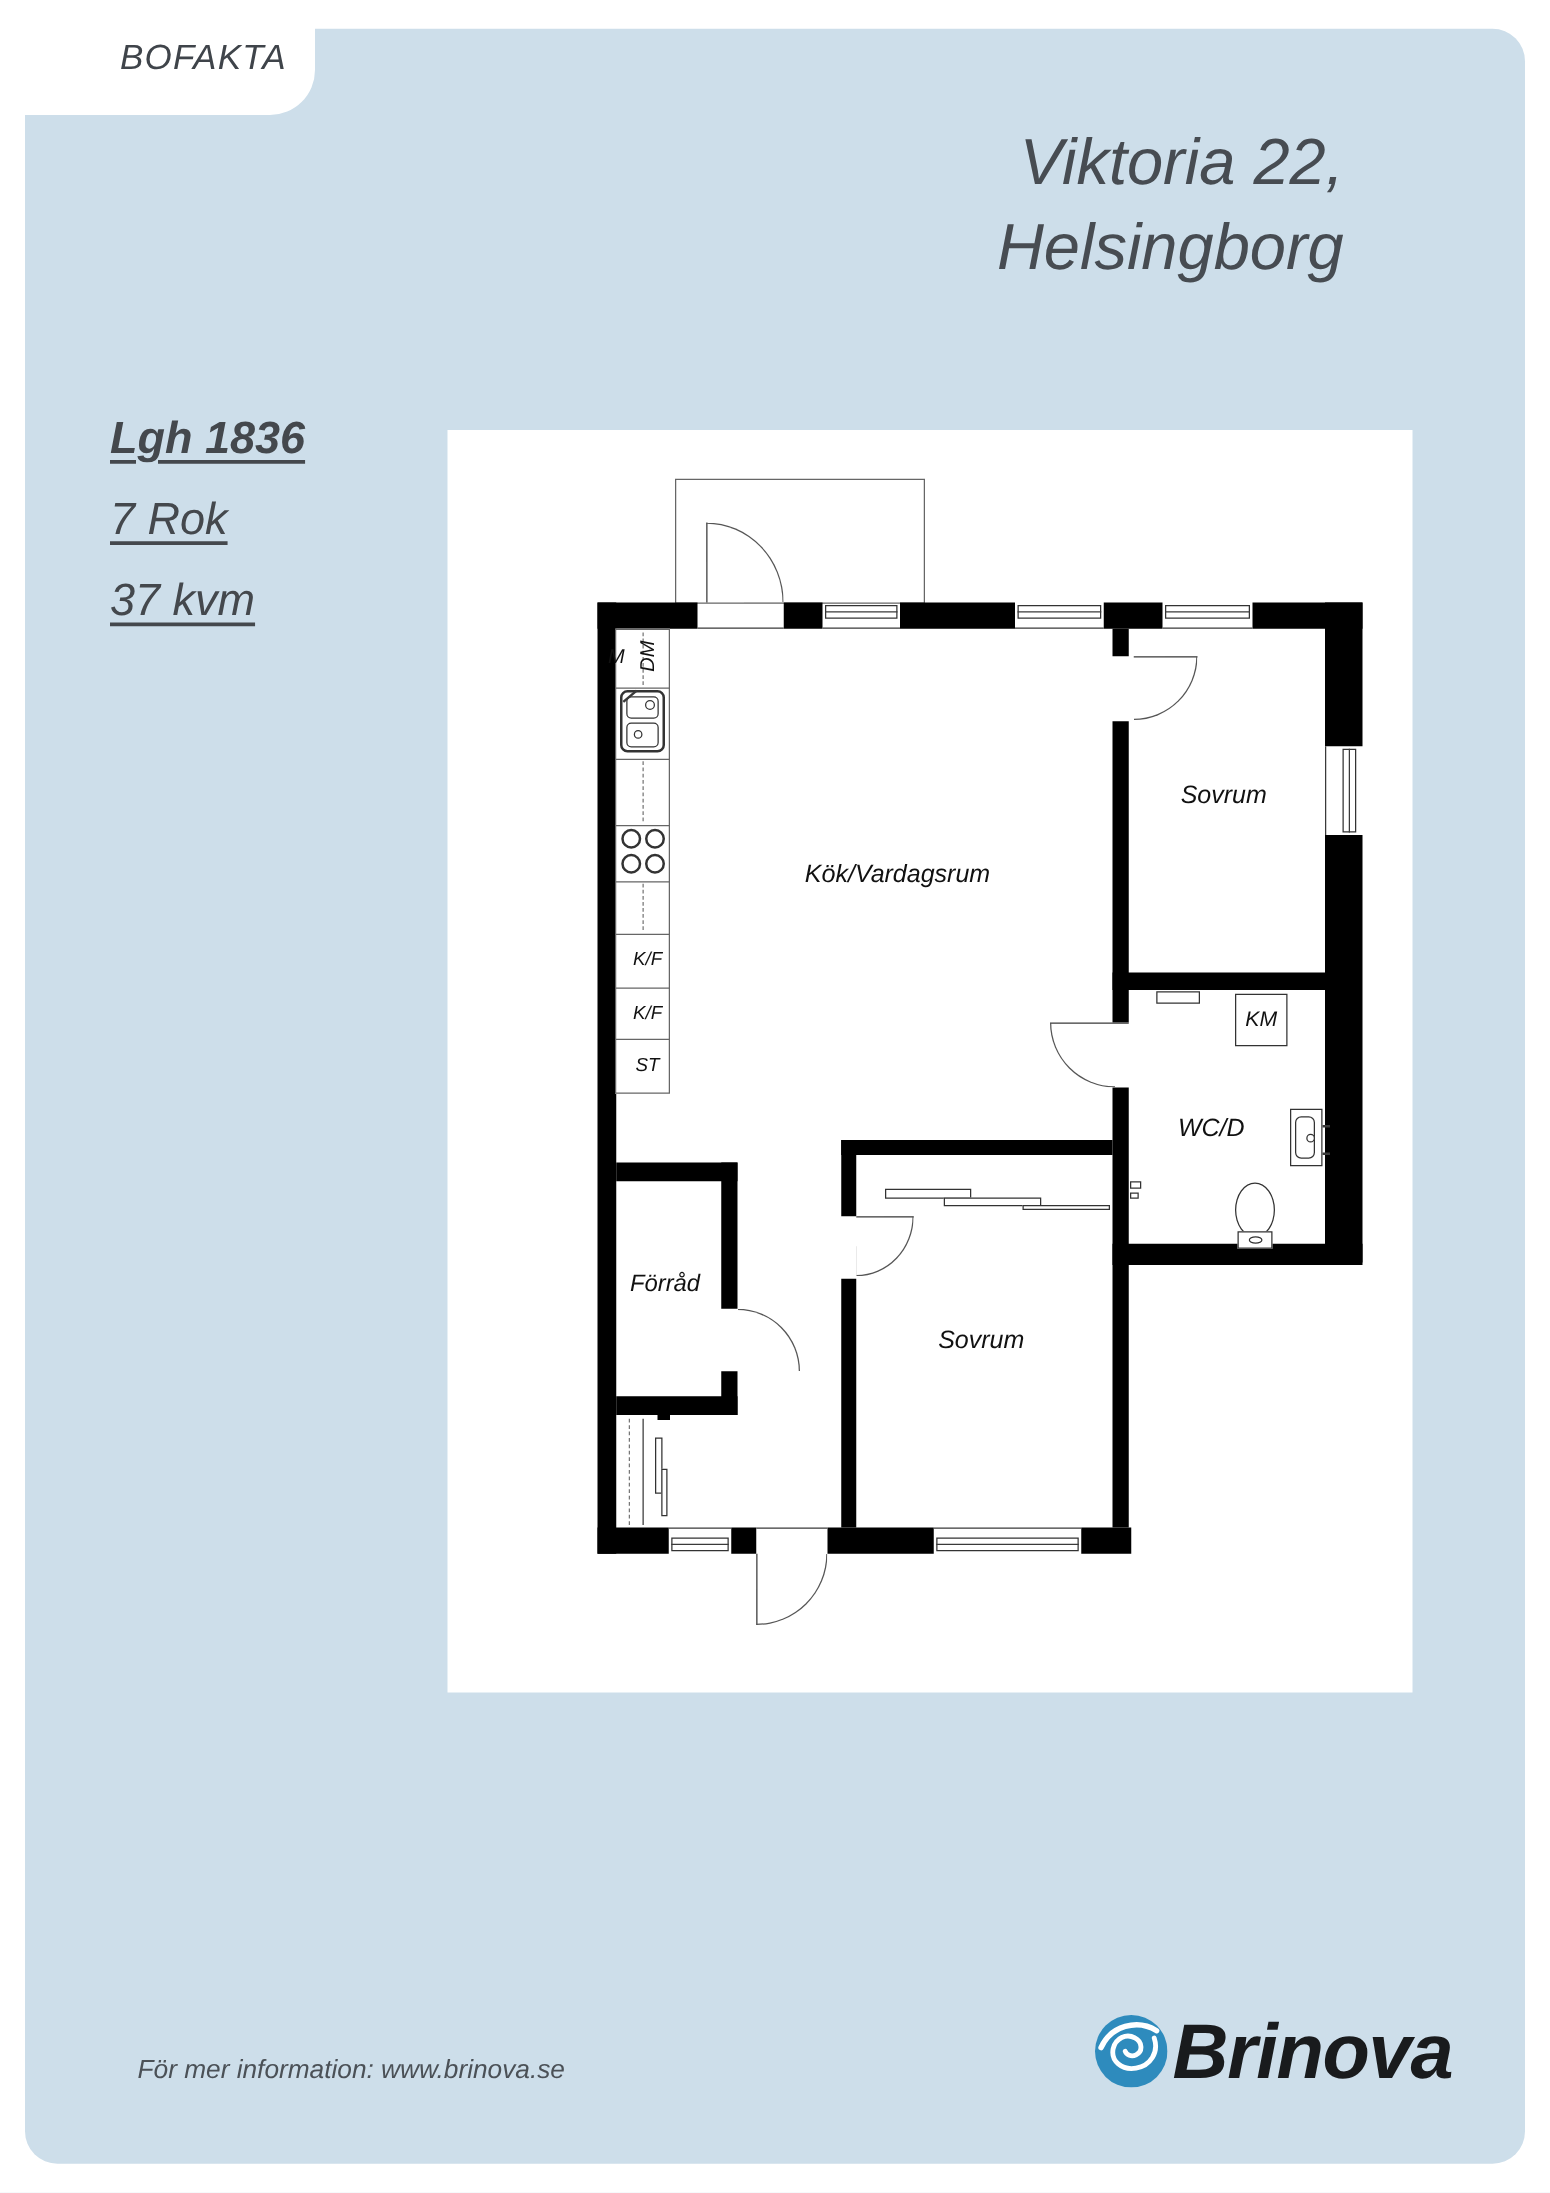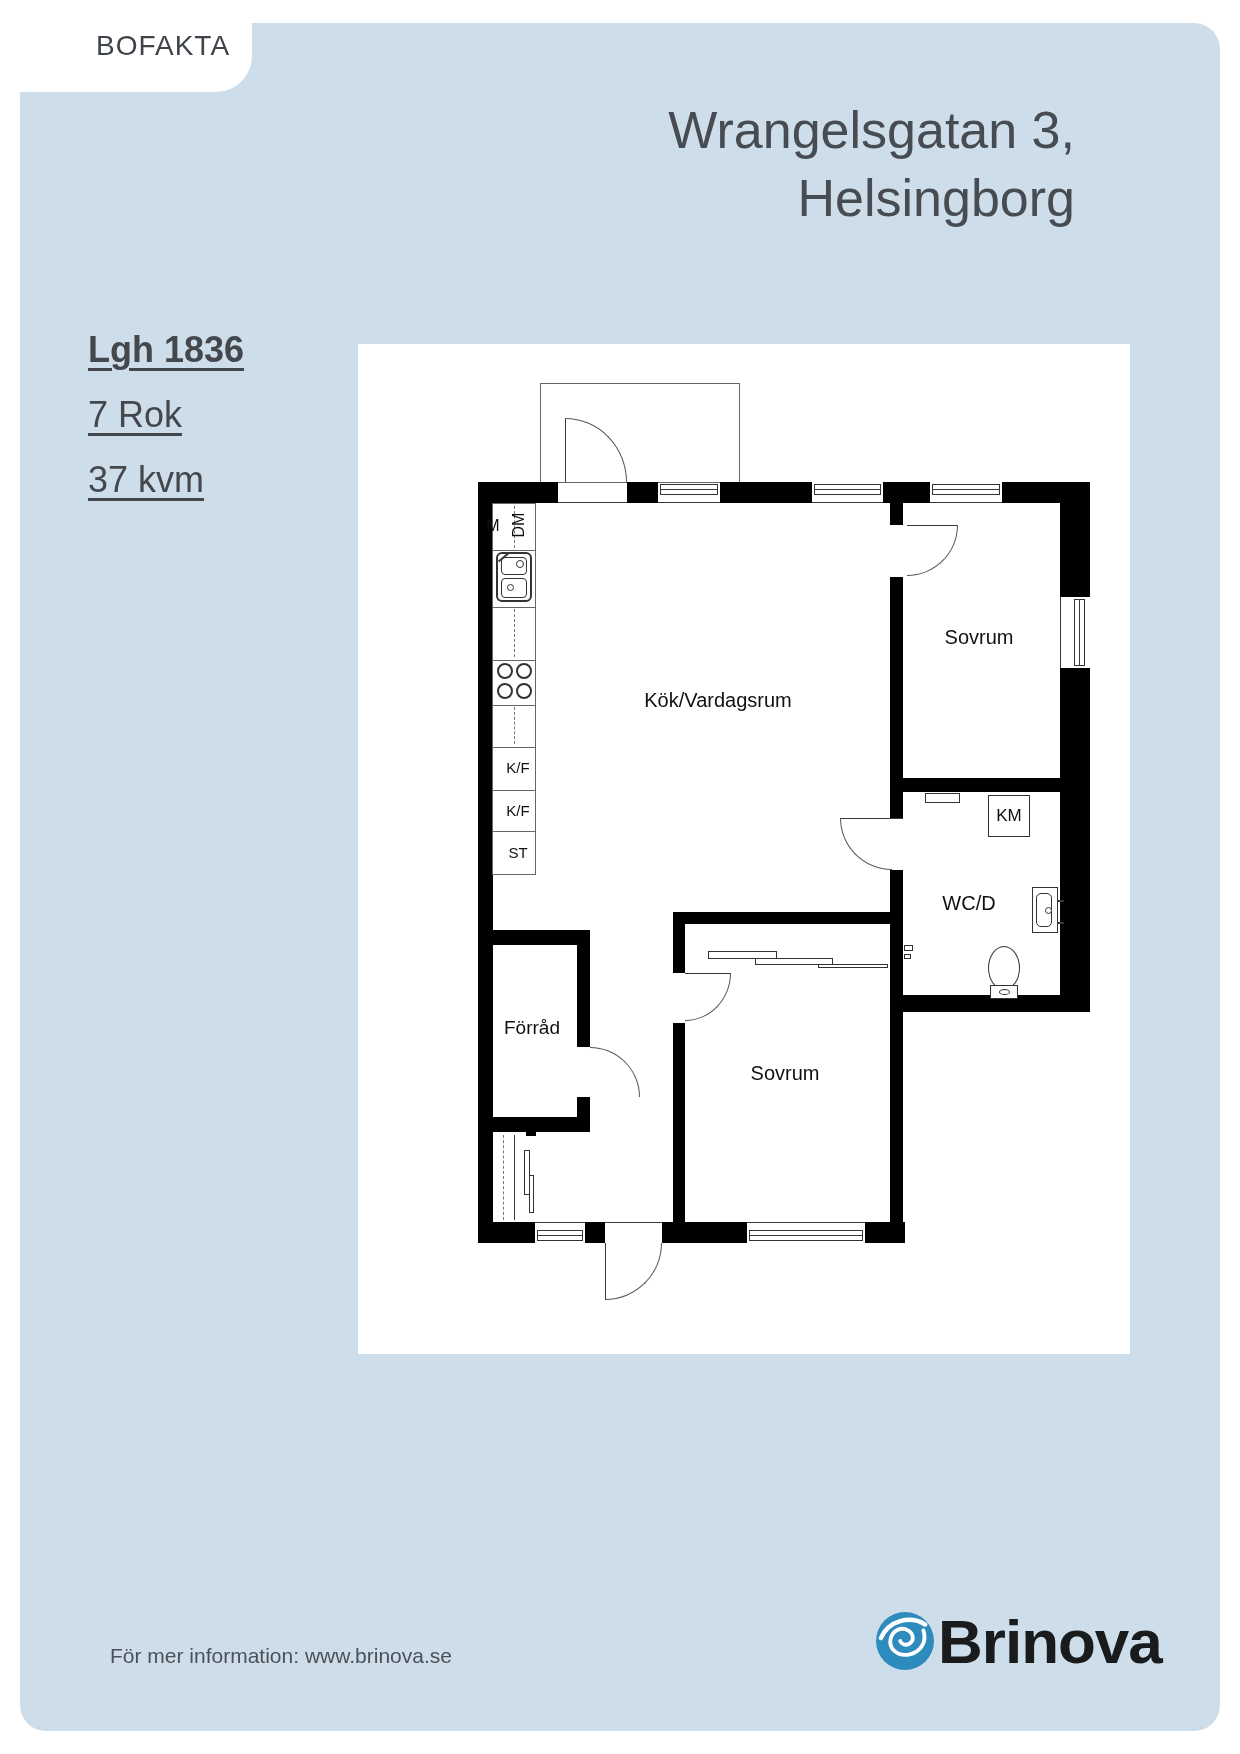--- a/index.html
+++ b/index.html
@@ -1,17 +1,17 @@
 <!DOCTYPE html>
 <html><head>
 <meta charset="utf-8">
 <style>
   html,body{margin:0;padding:0;background:#fff;}
   .page{position:relative;width:1240px;height:1754px;background:#ffffff;overflow:hidden;
-        font-family:"Liberation Sans", sans-serif;}
+        font-family:"Liberation Sans", sans-serif;font-style:italic;}
   .blue-bg{position:absolute;left:20px;top:23px;width:1200px;height:1708px;
            background:#cddeea;border-radius:26px;}
   .tab{position:absolute;left:0;top:0;width:252px;height:92px;background:#ffffff;
        border-radius:0 0 36px 0;}
   .tab span{position:absolute;left:96px;top:30px;font-size:28px;letter-spacing:1px;color:#3f444a;}
   .title{position:absolute;right:165px;top:96px;text-align:right;font-size:52px;
          line-height:68px;color:#474c52;}
   .lgh{position:absolute;left:88px;top:330px;color:#44484d;}
   .lgh div{font-size:36px;line-height:40px;margin-bottom:25px;text-decoration:underline;
            text-underline-offset:6px;}
@@ -44,21 +44,21 @@
 <body>
 
 <div class="page">
   <div class="blue-bg"></div>
 
   <div class="tab">
     <span>BOFAKTA</span>
   </div>
 
   <div class="title">
-    <div>Wrangelsgatan 3,</div>
+    <div>Viktoria 22,</div>
     <div>Helsingborg</div>
   </div>
 
   <div class="lgh">
     <div class="b">Lgh 1836</div>
     <div>7 Rok</div>
     <div>37 kvm</div>
   </div>
 
   <div class="panel">

